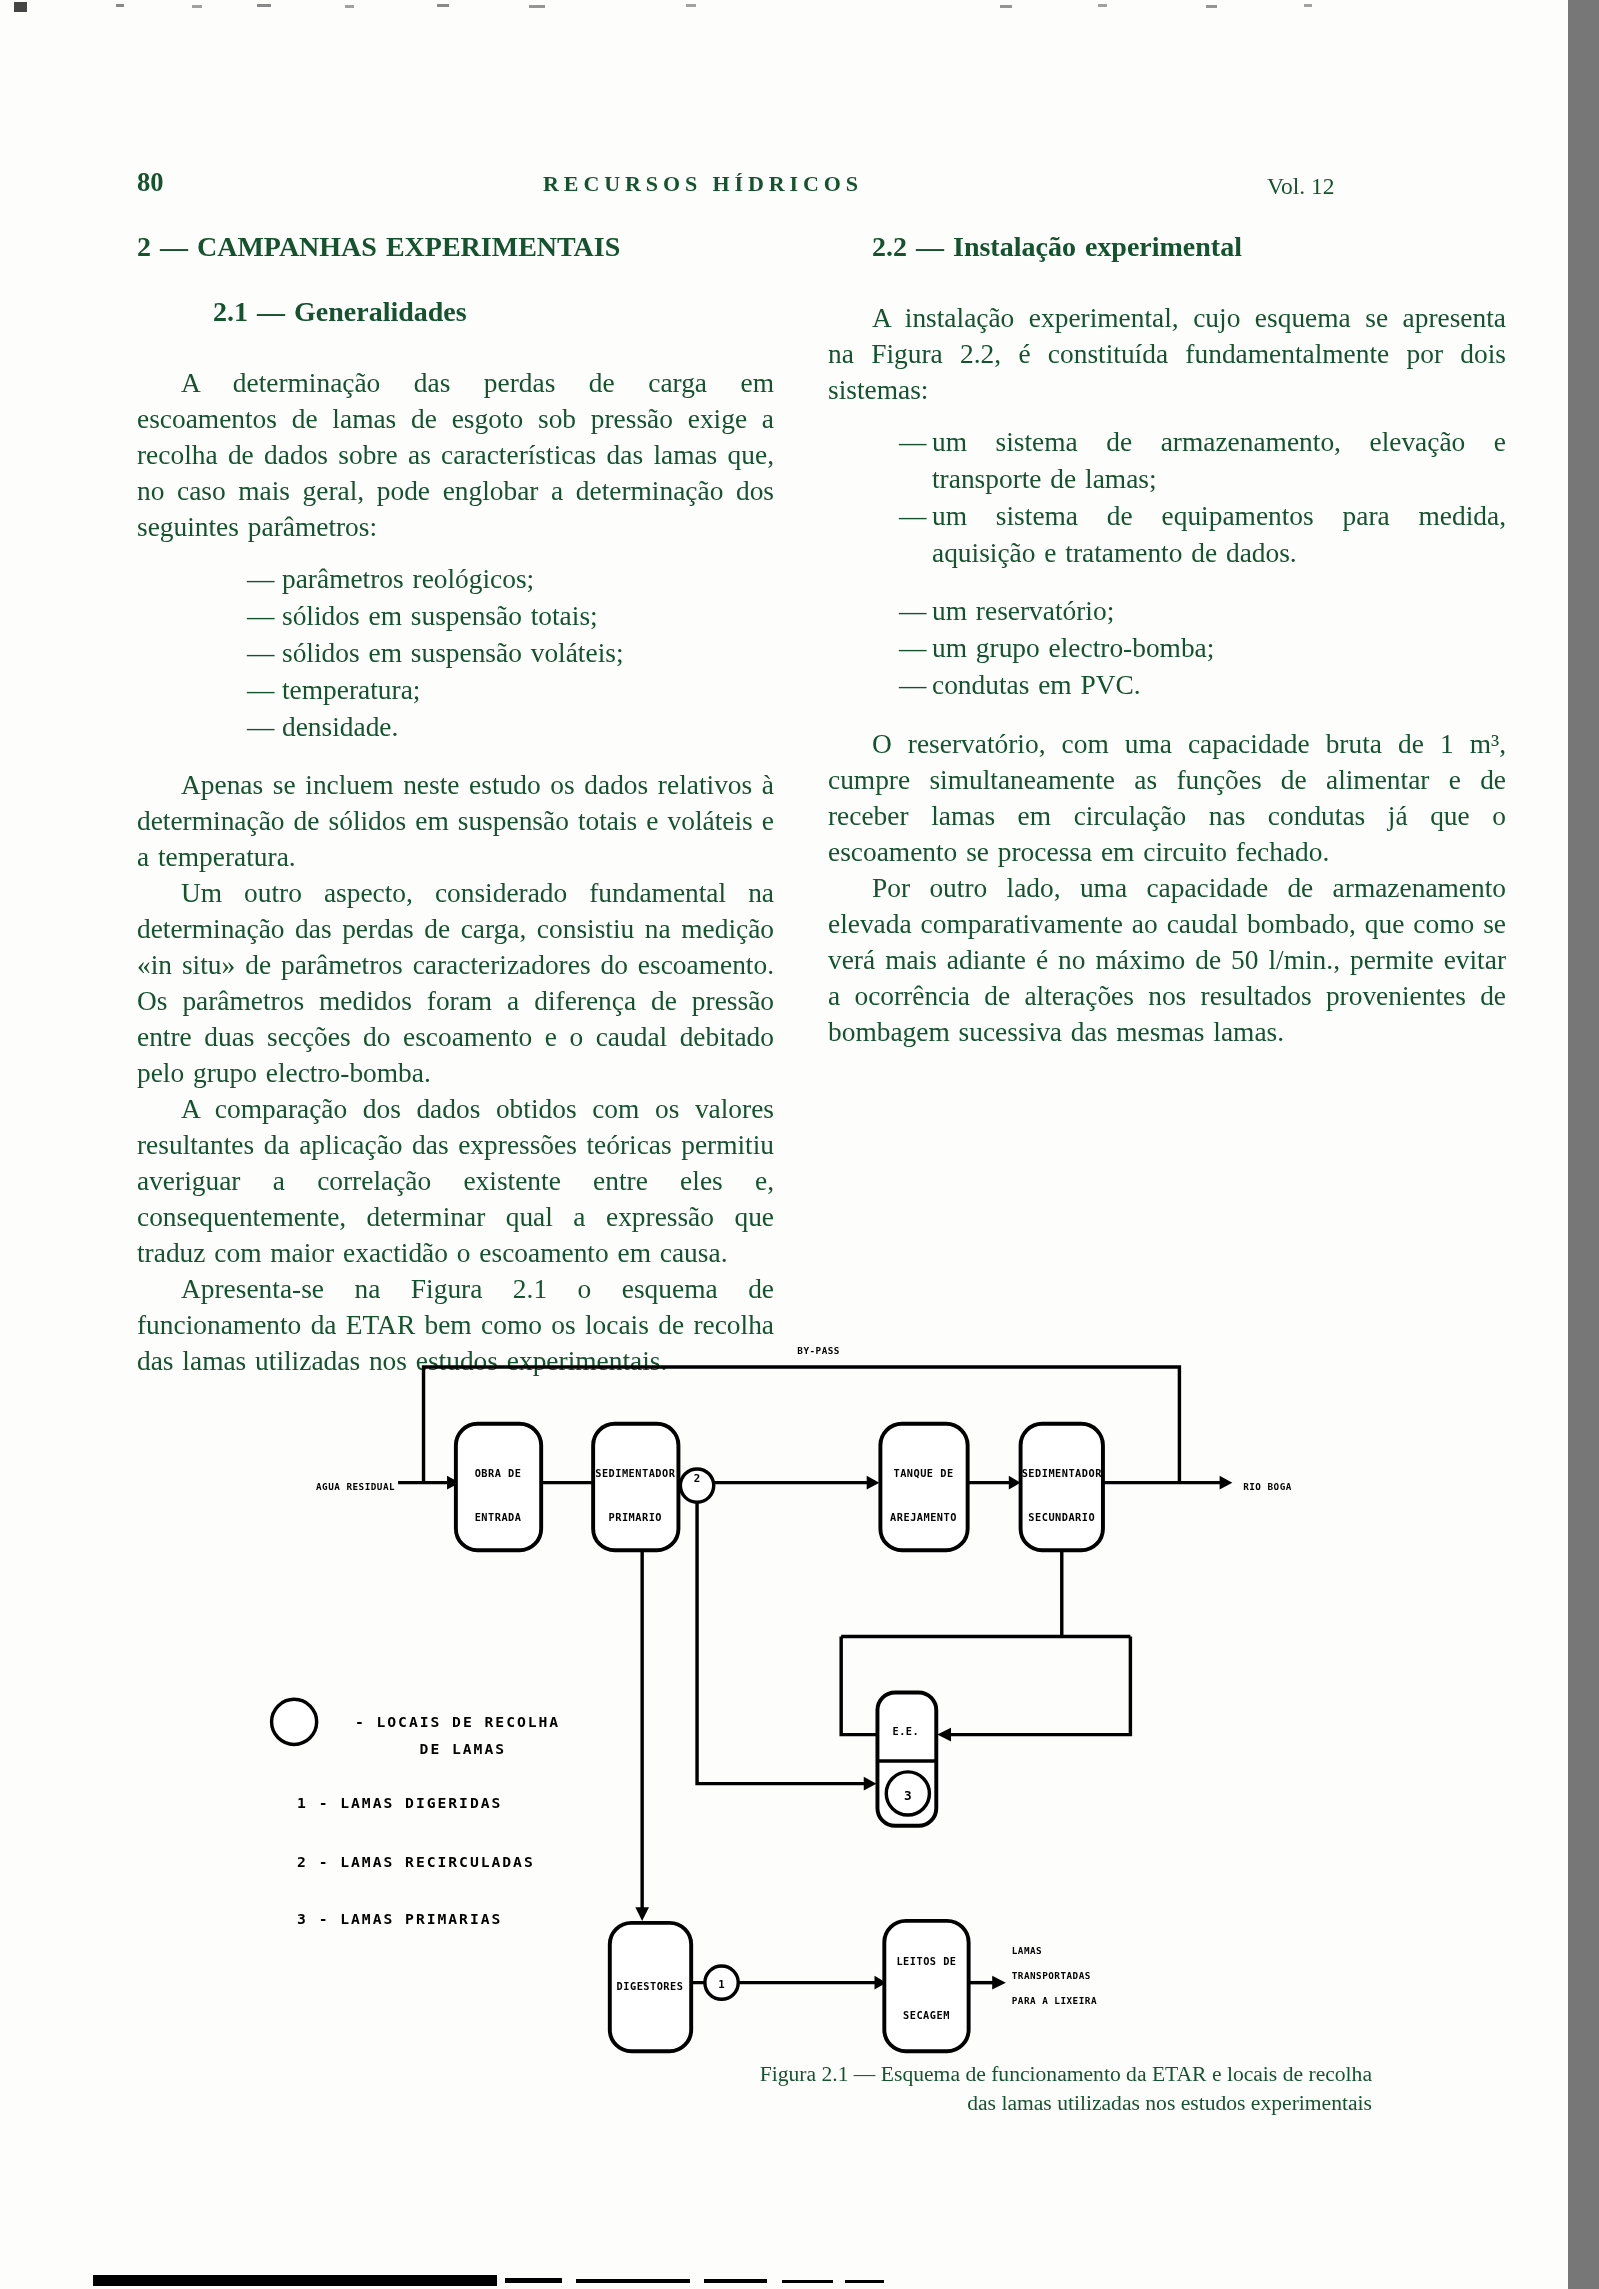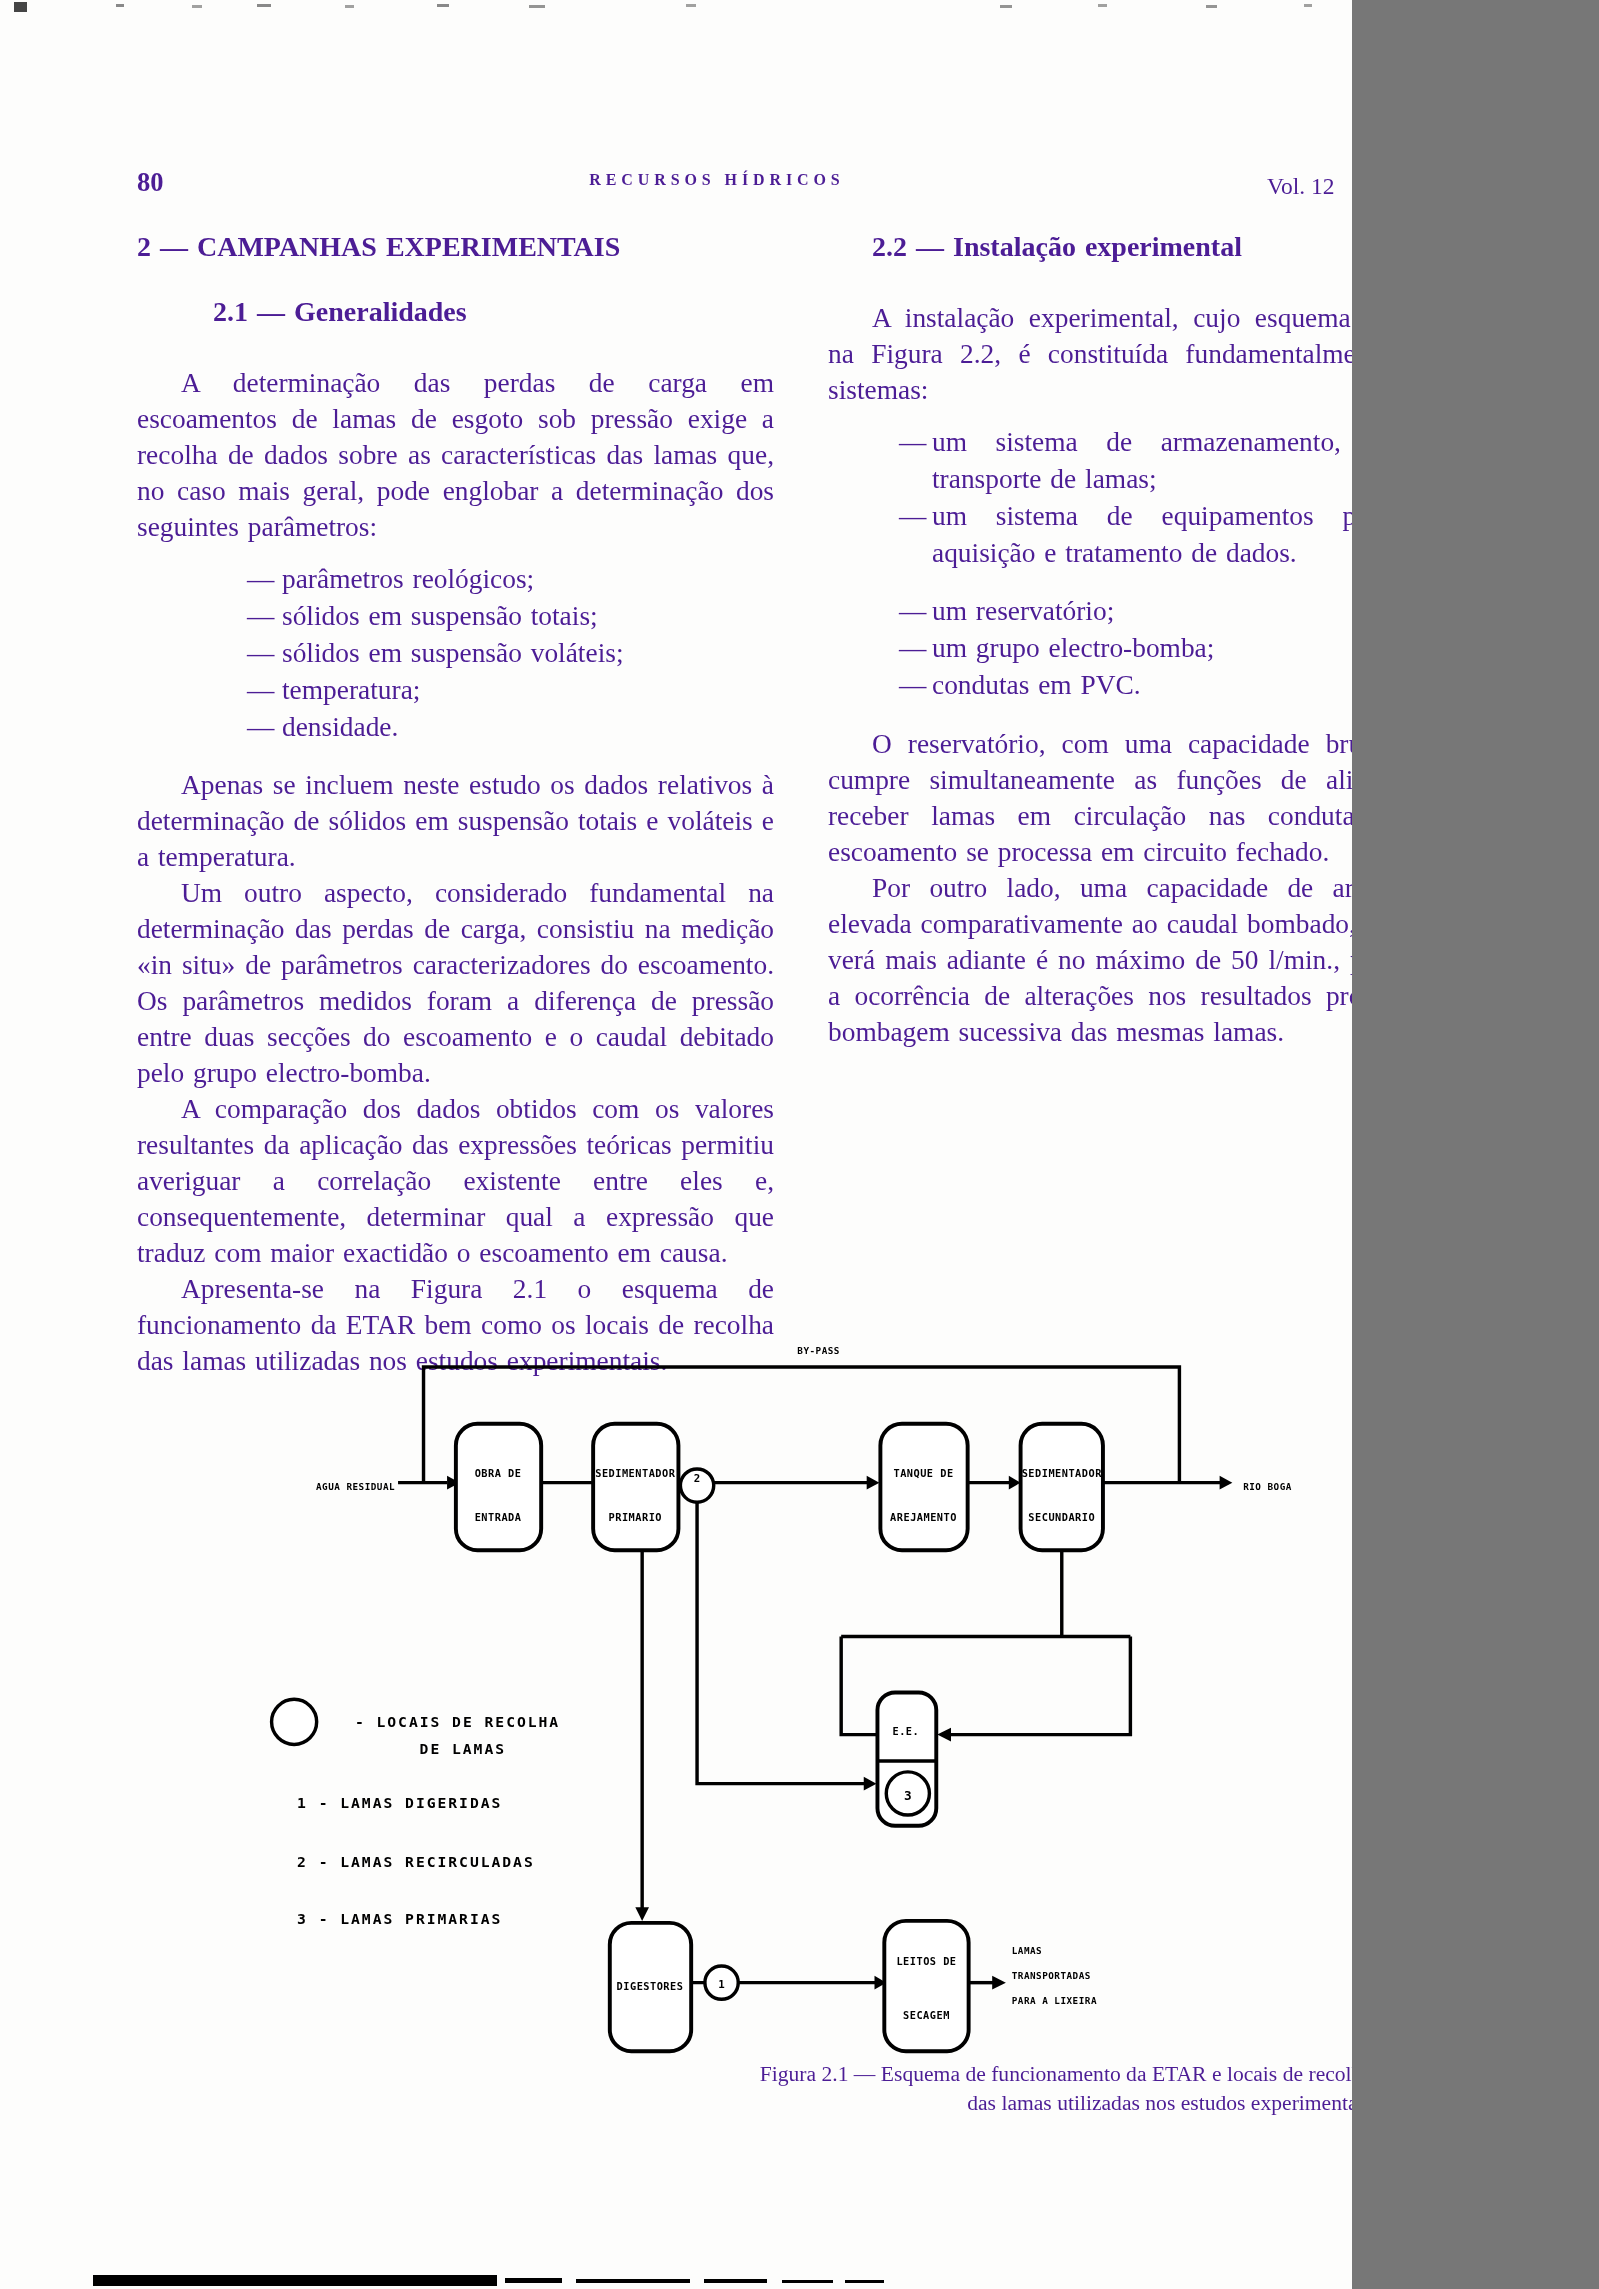--- a/index.html
+++ b/index.html
@@ -1,27 +1,27 @@
 <!DOCTYPE html>
 <html><head>
 <meta charset="utf-8">
 <style>
   html,body{margin:0;padding:0;background:#777;}
   #page{
     position:relative;
-    width:1352px;height:2290px;
+    width:1568px;height:2290px;
     background:#fdfdfc;
     font-family:"Liberation Serif", serif;
-    color:#4c1d95;
+    color:#14532d;
     overflow:hidden;
   }
   
   .pagenum{position:absolute;left:137px;top:167px;font-size:26.5px;font-weight:bold;}
   .journal{position:absolute;left:0;top:171px;width:1406px;text-align:center;
-           font-size:16px;font-weight:bold;letter-spacing:4.9px;padding-left:14px;}
+           font-size:22px;font-weight:bold;letter-spacing:4.9px;}
   .volume{position:absolute;left:1267px;top:173px;font-size:23.5px;}
   
   .col{position:absolute;top:229px;font-size:27.4px;line-height:36px;text-align:justify;word-spacing:2px;}
   #col-left{left:137px;width:637px;}
   #col-right{left:828px;width:678px;}
   h1.sec{font-size:28px;font-weight:bold;margin:0 0 29px 0;text-align:left;}
   h2.subsec{font-size:28px;font-weight:bold;margin:0 0 35px 0;text-align:left;}
   #col-left h2.subsec{margin-left:76px;font-family:Liberation Serif, serif;}
   #col-right h2.subsec{margin-left:44px;}
   p.para{margin:0;text-indent:44px;}

